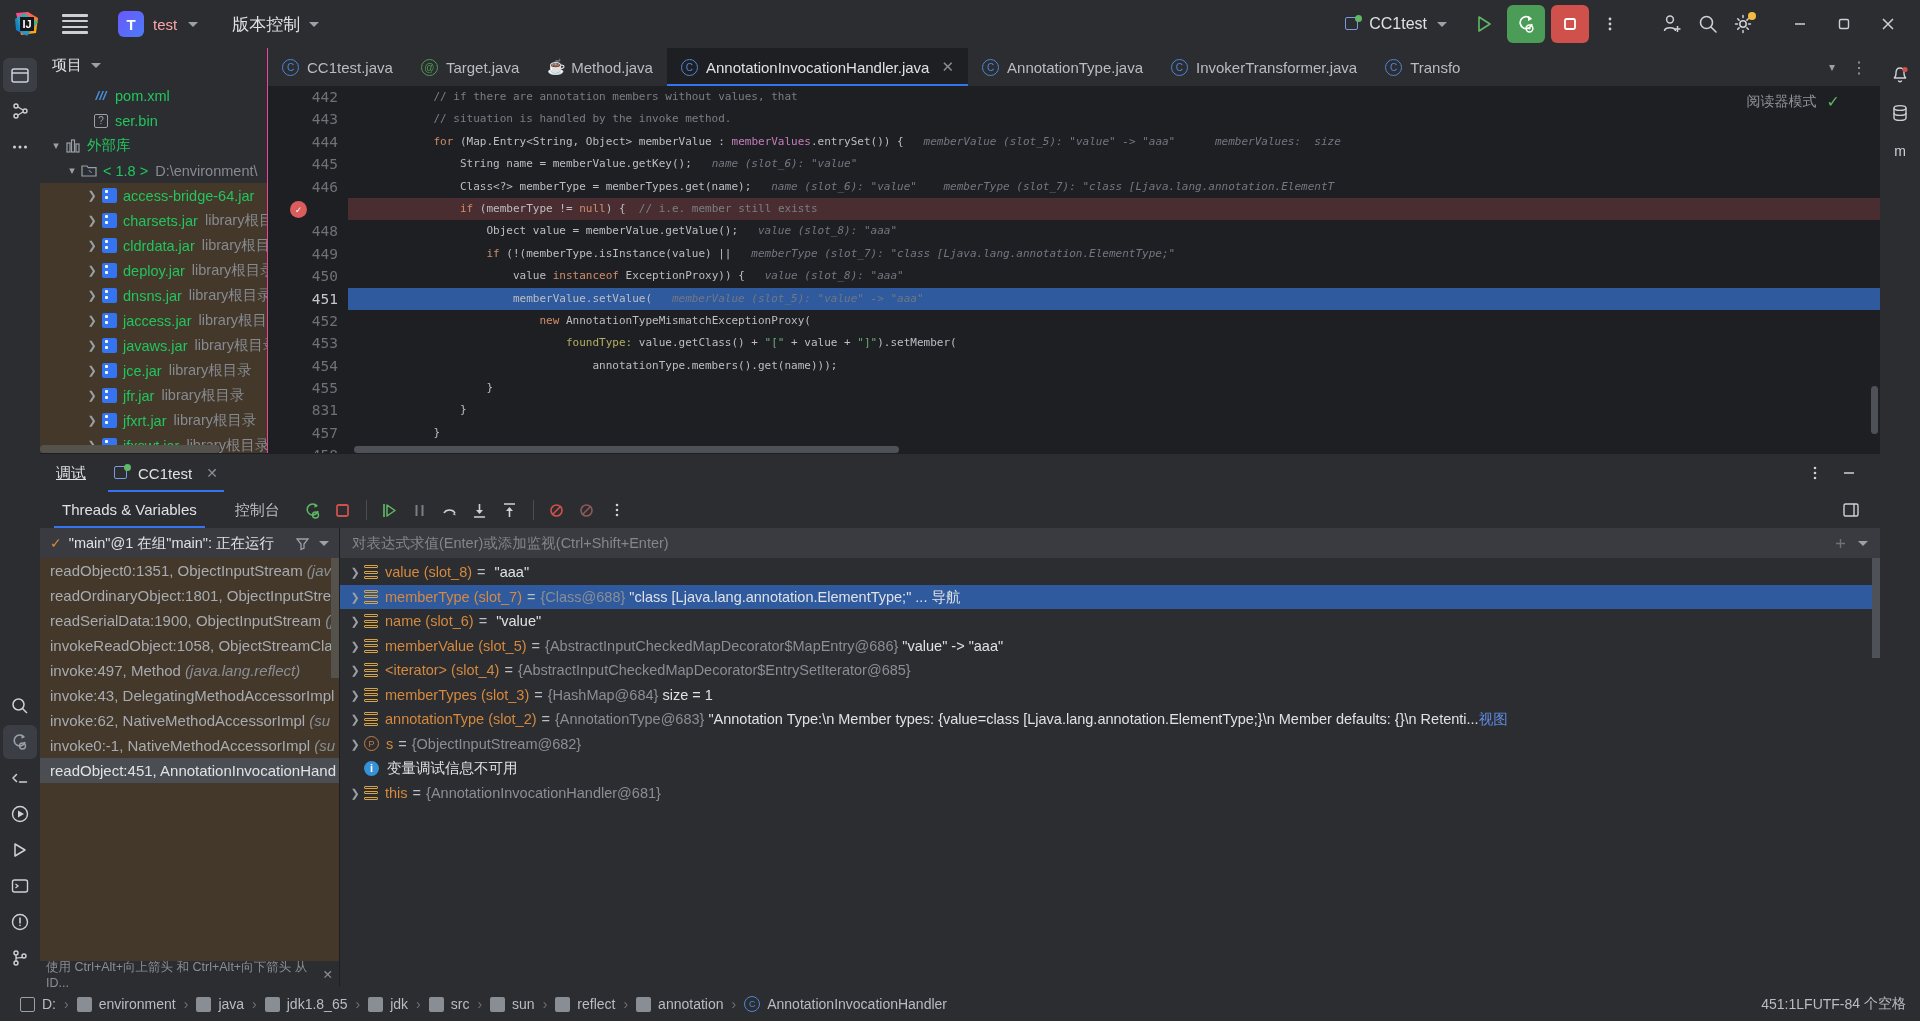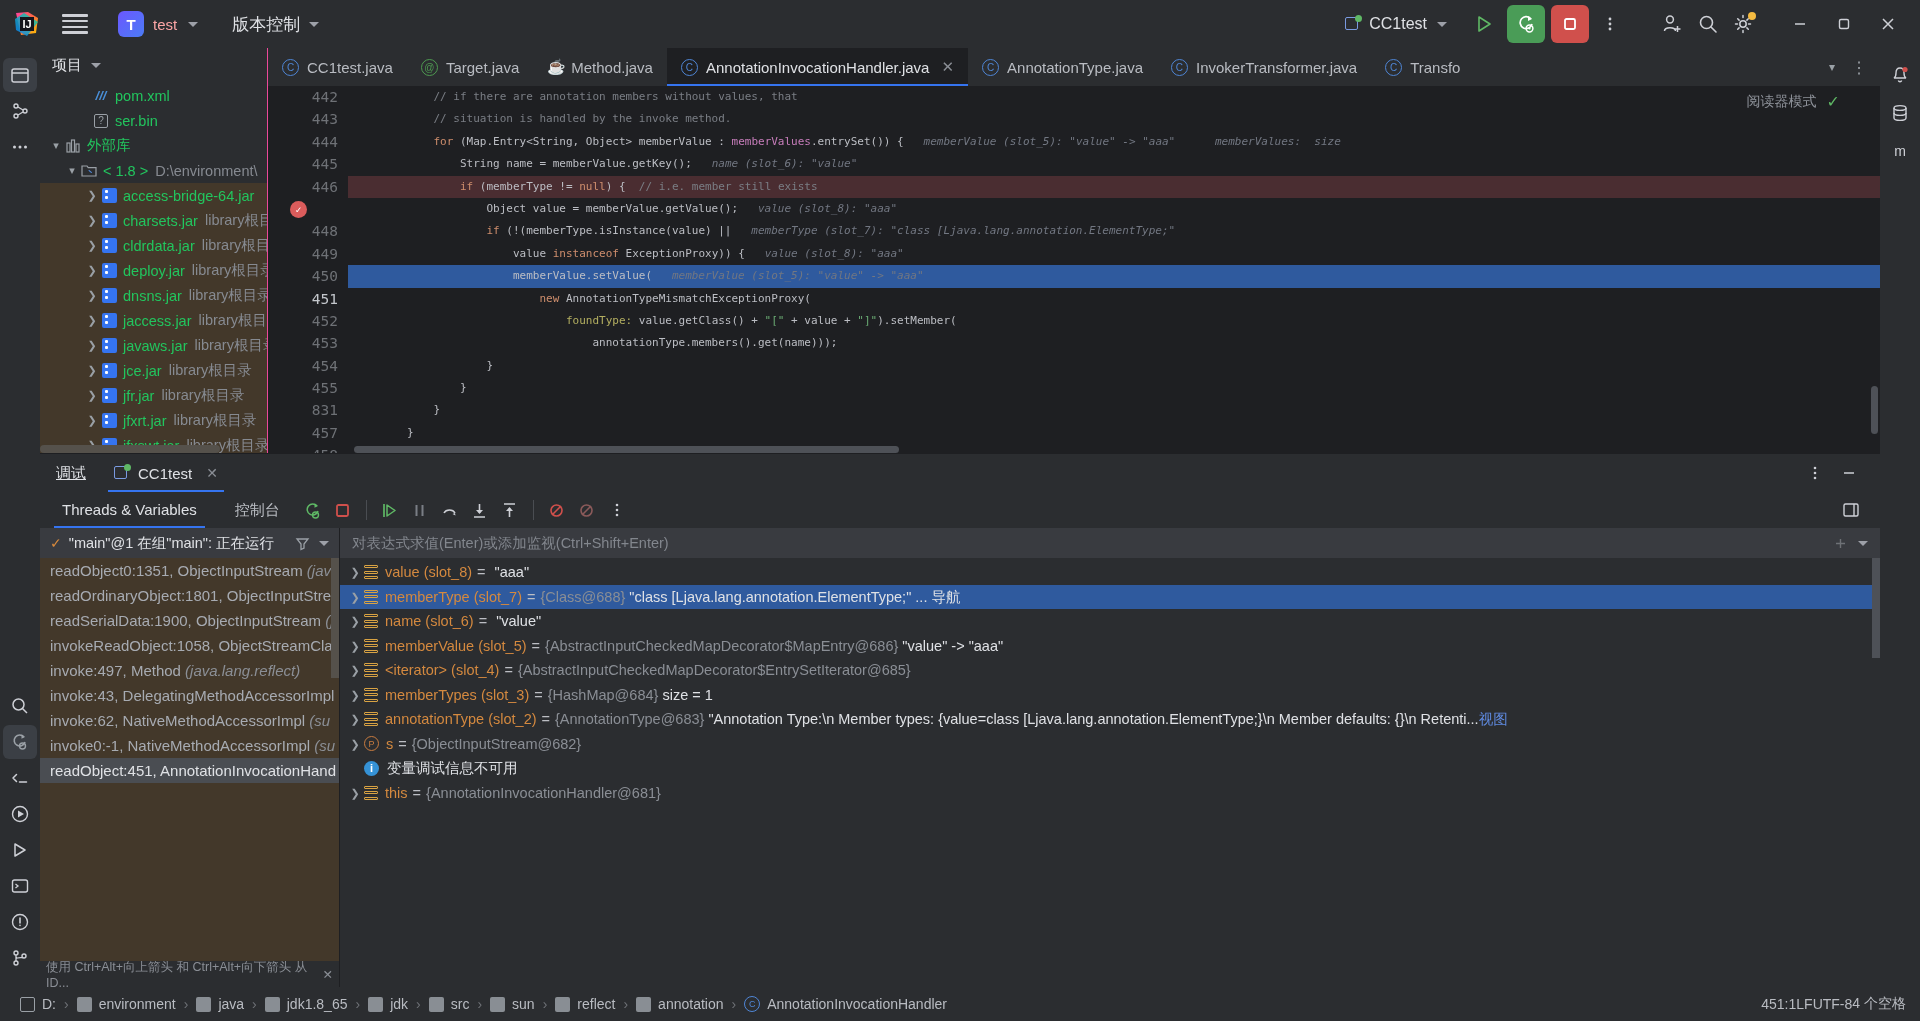--- a/index.html
+++ b/index.html
@@ -601,20 +601,21 @@
                 <div class="gline">455</div>
                 <div class="gline">831</div>
                 <div class="gline">457</div>
                 <div class="gline">458</div>
               </div>
             <div class="code" id="code">
                 <div class="cline clip"><span class="cmt">            // if there are annotation members without values, that</span></div>
                 <div class="cline"><span class="cmt">            // situation is handled by the invoke method.</span></div>
                 <div class="cline"><span class="plain">            </span><span class="kw">for</span><span class="plain"> (Map.Entry&lt;String, Object&gt; memberValue : </span><span class="fld">memberValues</span><span class="plain">.entrySet()) {</span><span class="hint">   memberValue (slot_5): "value" -&gt; "aaa"</span><span class="hint">      memberValues:  size</span></div>
                 <div class="cline"><span class="plain">                String name = memberValue.getKey();</span><span class="hint">   name (slot_6): "value"</span></div>
+                <div class="cline"><span class="plain">                Class&lt;?&gt; memberType = memberTypes.get(name);</span><span class="hint">   name (slot_6): "value"    memberType (slot_7): "class [Ljava.lang.annotation.ElementT</span></div>
                 <div class="cline bphl"><span class="plain">                </span><span class="kw">if</span><span class="plain"> (memberType != </span><span class="kw">null</span><span class="plain">) {</span><span class="cmt">  // i.e. member still exists</span></div>
                 <div class="cline"><span class="plain">                    Object value = memberValue.getValue();</span><span class="hint">   value (slot_8): "aaa"</span></div>
                 <div class="cline"><span class="plain">                    </span><span class="kw">if</span><span class="plain"> (!(memberType.isInstance(value) ||</span><span class="hint">   memberType (slot_7): "class [Ljava.lang.annotation.ElementType;"</span></div>
                 <div class="cline"><span class="plain">                        value </span><span class="kw">instanceof</span><span class="plain"> ExceptionProxy)) {</span><span class="hint">   value (slot_8): "aaa"</span></div>
                 <div class="cline sel"><span class="plain">                        memberValue.setValue(</span><span class="hint">   memberValue (slot_5): "value" -&gt; "aaa"</span></div>
                 <div class="cline"><span class="plain">                            </span><span class="kw">new</span><span class="plain"> AnnotationTypeMismatchExceptionProxy(</span></div>
                 <div class="cline"><span class="plain">                                </span><span class="par">foundType:</span><span class="plain"> value.getClass() + </span><span class="str">"["</span><span class="plain"> + value + </span><span class="str">"]"</span><span class="plain">).setMember(</span></div>
                 <div class="cline"><span class="plain">                                    annotationType.members().get(name)));</span></div>
                 <div class="cline"><span class="plain">                    }</span></div>
                 <div class="cline"><span class="plain">                }</span></div>

